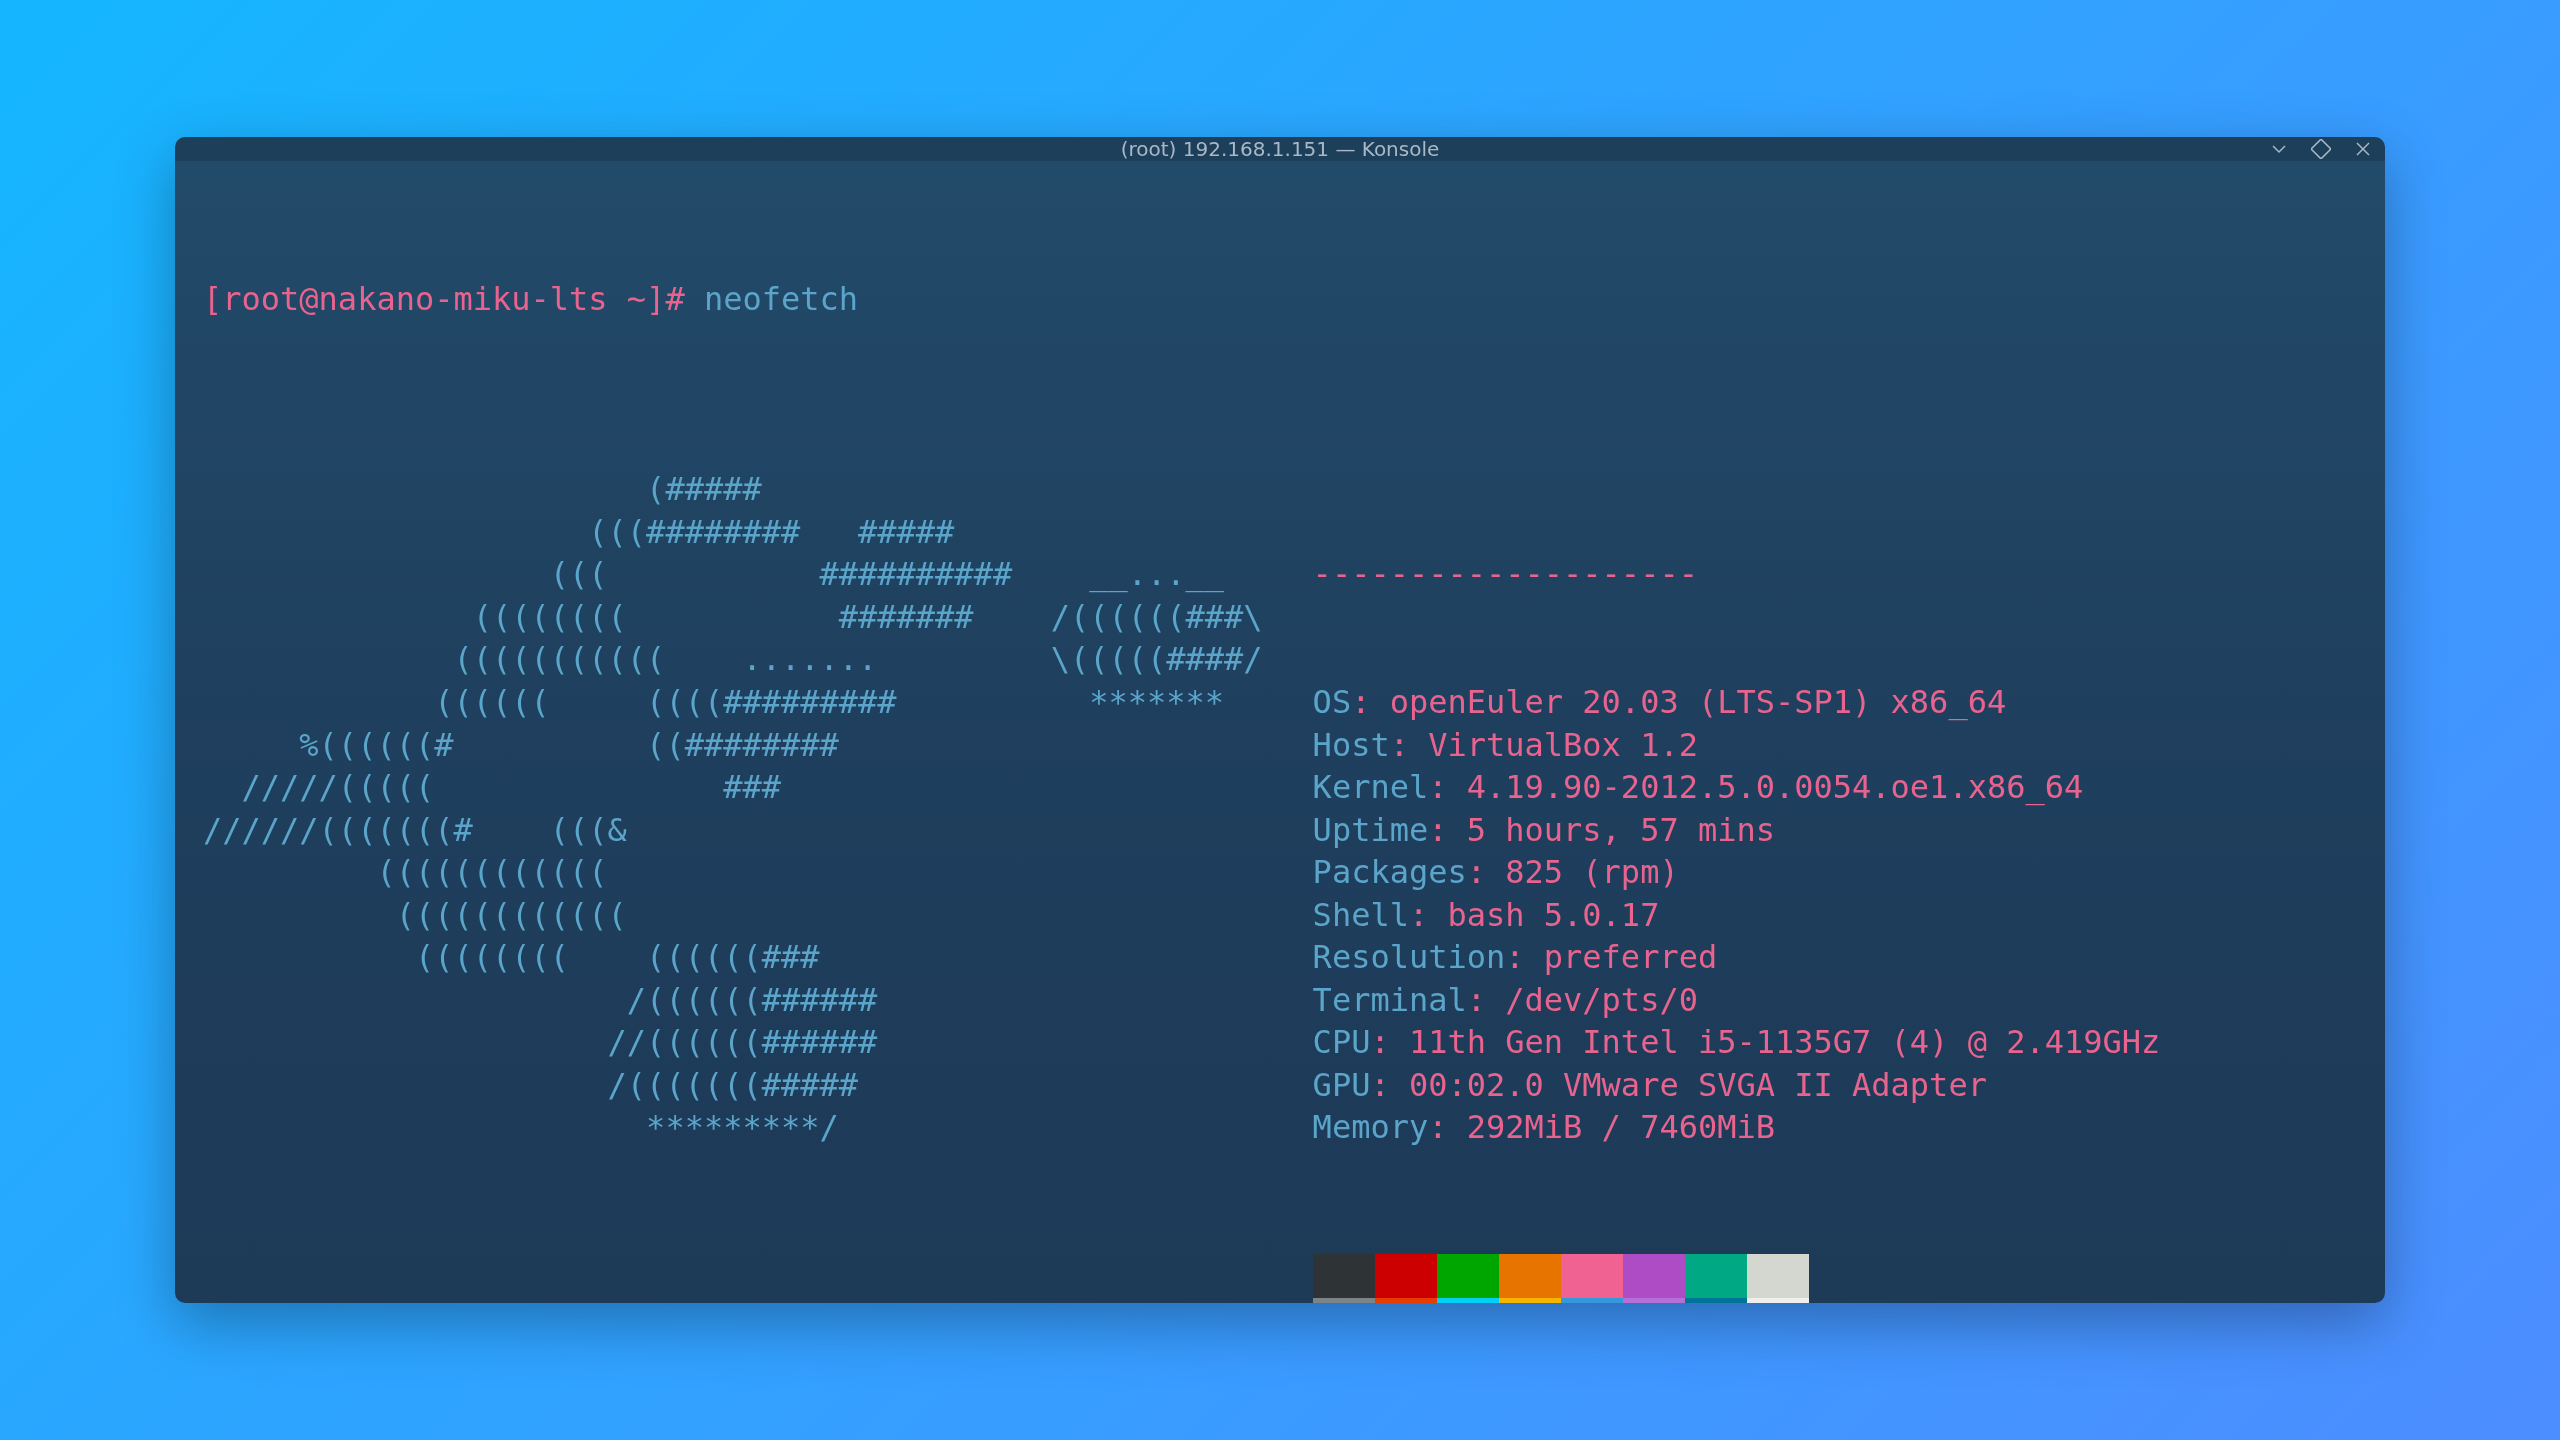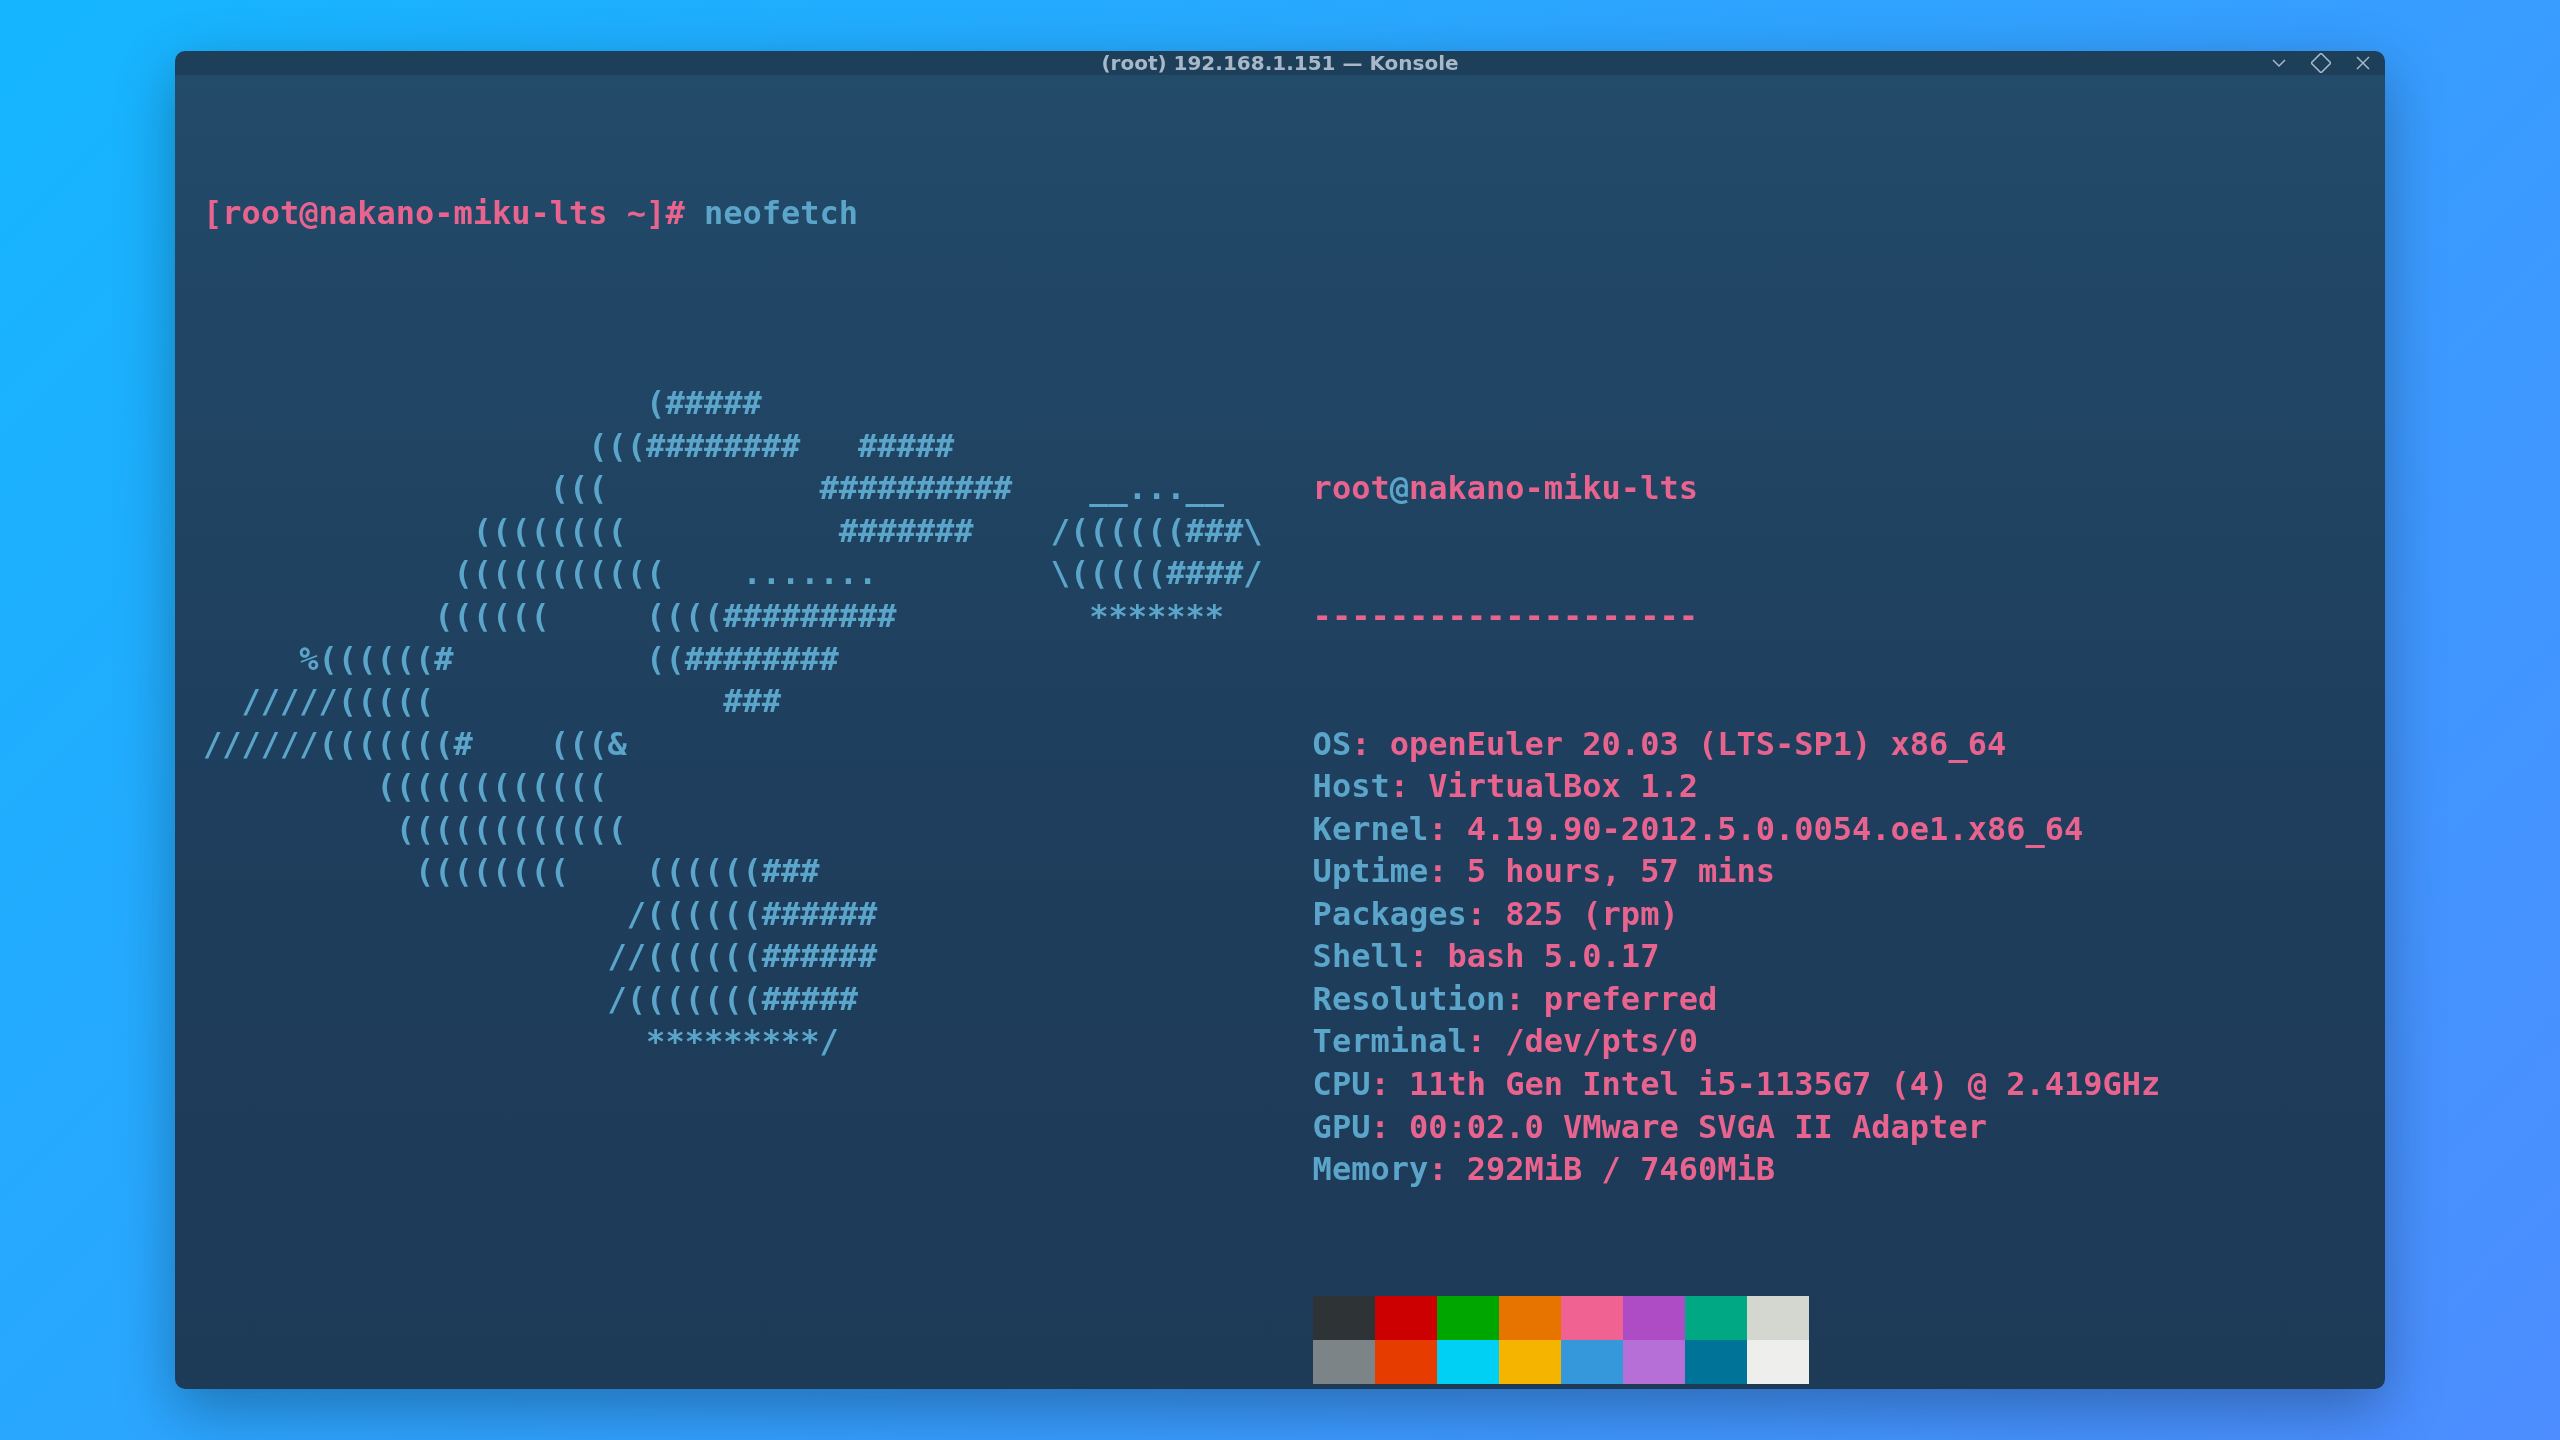--- a/index.html
+++ b/index.html
@@ -11,28 +11,27 @@
       width: 2560px;
       height: 1440px;
       background: linear-gradient(135deg, #15b6ff 0%, #4d8dff 100%);
       display: flex;
       align-items: center;
       justify-content: center;
       font-family: 'DejaVu Sans Mono', 'Liberation Mono', 'Consolas', monospace;
     }
     .window {
       width: 2210px;
-      height: 1338px;
+      height: 1166px;
       background: linear-gradient(180deg, #234b6a 0%, #1f3f5e 50%, #1d3a57 100%);
       border-radius: 10px;
       overflow: hidden;
       box-shadow: 0 20px 60px rgba(0,0,0,0.3);
       display: flex;
       flex-direction: column;
-      font-weight: bold;
     }
     .titlebar {
       height: 36px;
       background: rgba(0,0,0,0.15);
       display: flex;
       align-items: center;
       justify-content: center;
       position: relative;
       color: #a8b8c8;
       font-family: 'DejaVu Sans', 'Liberation Sans', sans-serif;
@@ -134,21 +133,20 @@
   /////(((((               ###
 //////(((((((#    (((&amp;
          ((((((((((((
           ((((((((((((
            ((((((((    ((((((###
                       /((((((######
                      //((((((######
                      /(((((((#####
                        *********/</div>
       <div class="info">
-        <div class="info-line"><span class="pink">root</span><span class="cyan">@</span><span class="pink">nakano-miku-lts</span></div>
         <div class="info-line separator">--------------------</div>
         <div id="info-lines"><div class="info-line"><span class="label">OS</span><span class="pink">: </span><span class="value">openEuler 20.03 (LTS-SP1) x86_64</span></div><div class="info-line"><span class="label">Host</span><span class="pink">: </span><span class="value">VirtualBox 1.2</span></div><div class="info-line"><span class="label">Kernel</span><span class="pink">: </span><span class="value">4.19.90-2012.5.0.0054.oe1.x86_64</span></div><div class="info-line"><span class="label">Uptime</span><span class="pink">: </span><span class="value">5 hours, 57 mins</span></div><div class="info-line"><span class="label">Packages</span><span class="pink">: </span><span class="value">825 (rpm)</span></div><div class="info-line"><span class="label">Shell</span><span class="pink">: </span><span class="value">bash 5.0.17</span></div><div class="info-line"><span class="label">Resolution</span><span class="pink">: </span><span class="value">preferred</span></div><div class="info-line"><span class="label">Terminal</span><span class="pink">: </span><span class="value">/dev/pts/0</span></div><div class="info-line"><span class="label">CPU</span><span class="pink">: </span><span class="value">11th Gen Intel i5-1135G7 (4) @ 2.419GHz</span></div><div class="info-line"><span class="label">GPU</span><span class="pink">: </span><span class="value">00:02.0 VMware SVGA II Adapter</span></div><div class="info-line"><span class="label">Memory</span><span class="pink">: </span><span class="value">292MiB / 7460MiB</span></div></div>
         <div class="colorblocks">
           <div class="colorrow" id="colorrow1"><div class="colorblock" style="background: rgb(46, 52, 54);"></div><div class="colorblock" style="background: rgb(204, 0, 0);"></div><div class="colorblock" style="background: rgb(0, 166, 0);"></div><div class="colorblock" style="background: rgb(232, 116, 0);"></div><div class="colorblock" style="background: rgb(240, 98, 146);"></div><div class="colorblock" style="background: rgb(173, 76, 196);"></div><div class="colorblock" style="background: rgb(0, 168, 132);"></div><div class="colorblock" style="background: rgb(211, 215, 207);"></div></div>
           <div class="colorrow" id="colorrow2"><div class="colorblock" style="background: rgb(124, 132, 136);"></div><div class="colorblock" style="background: rgb(231, 60, 0);"></div><div class="colorblock" style="background: rgb(0, 208, 244);"></div><div class="colorblock" style="background: rgb(244, 180, 0);"></div><div class="colorblock" style="background: rgb(52, 152, 219);"></div><div class="colorblock" style="background: rgb(181, 111, 214);"></div><div class="colorblock" style="background: rgb(0, 115, 153);"></div><div class="colorblock" style="background: rgb(238, 238, 236);"></div></div>
         </div>
       </div>
     </div>
 
     

